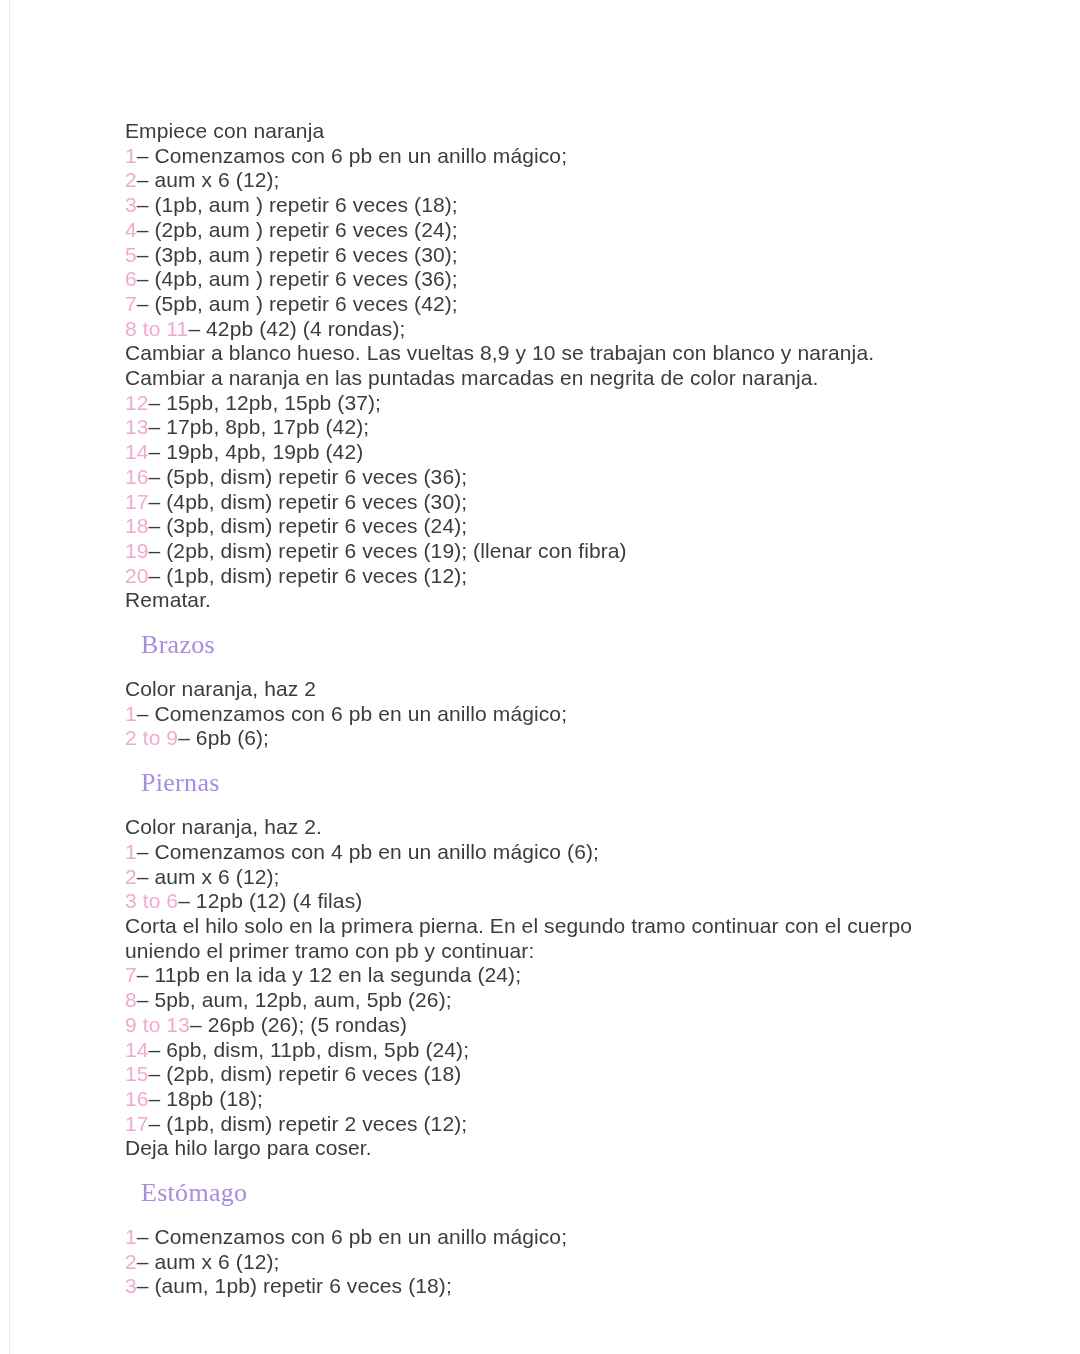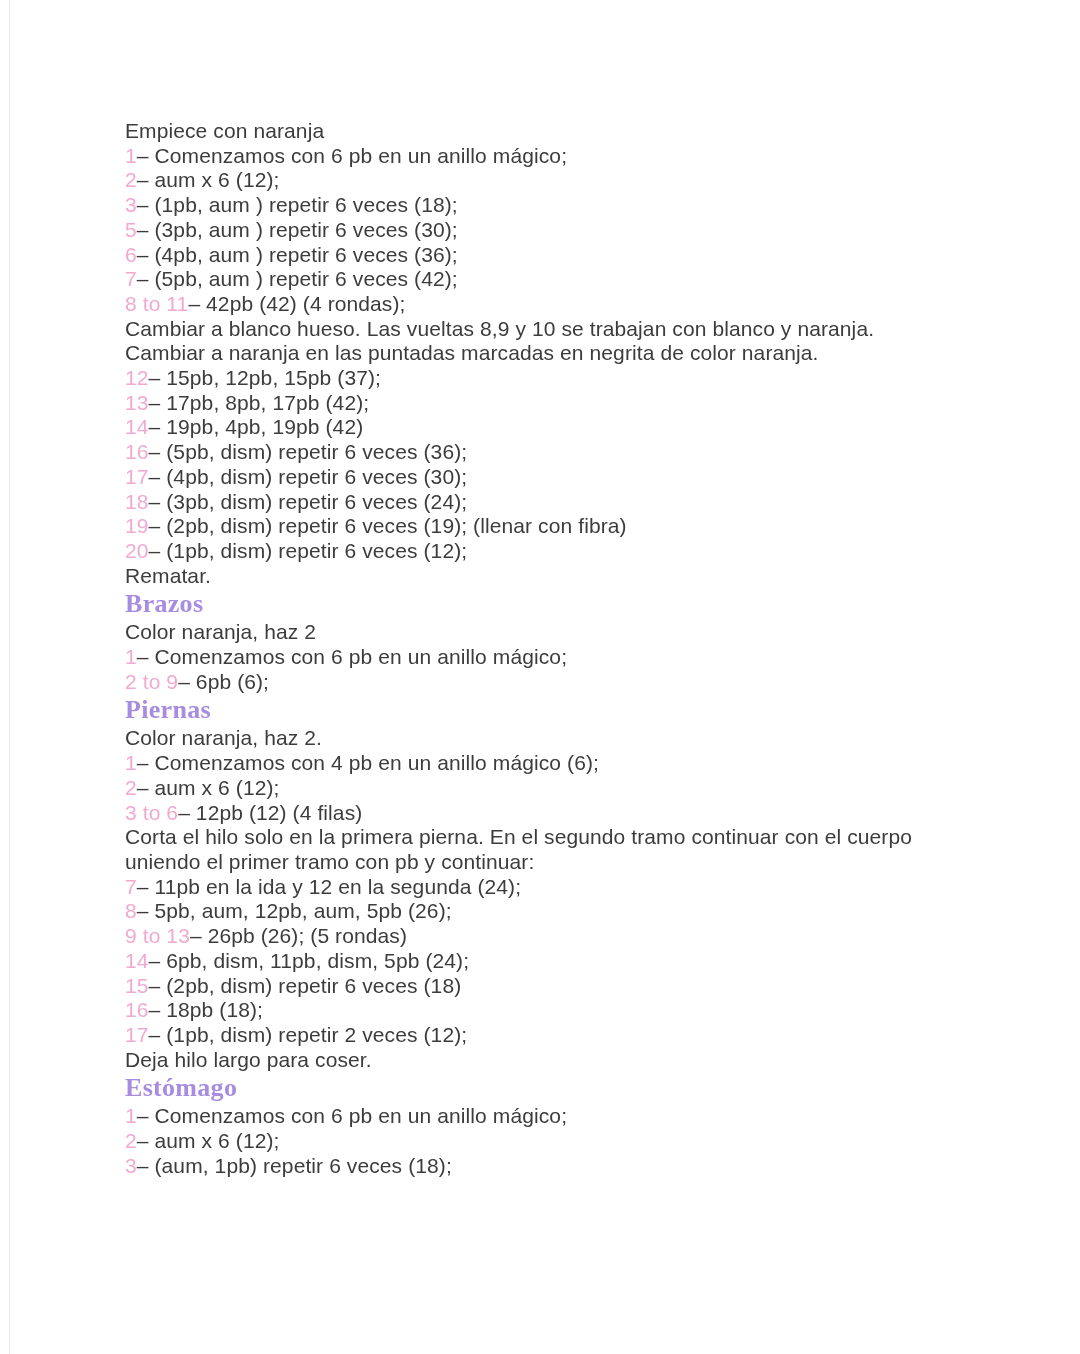--- a/index.html
+++ b/index.html
@@ -33,38 +33,39 @@
     letter-spacing: 0.1px;
   }
   .line {
     white-space: nowrap;
   }
   .line .num {
     color: var(--number-color, #f2a9d1);
   }
   .section-heading {
     font-family: "Liberation Serif", serif;
-    font-weight: bold;
+    font-weight: normal;
     font-size: 26px;
     line-height: 32px;
-    margin: 0;
+    margin: 16px;
     color: var(--heading-color, #a78ce0);
     letter-spacing: 0.3px;
   }
 </style>
 </head>
 <body>
 
 <div class="viewport" style="--number-color: #f2a9d1; --heading-color: #a78ce0; background: rgb(255, 255, 255);">
   <div class="edge-line"></div>
   <div class="content" id="content" style="color: rgb(60, 60, 60);">
       <div class="line"><span class="txt">Empiece con naranja</span></div>
       <div class="line"><span class="num">1</span><span class="txt">– Comenzamos con 6 pb en un anillo mágico;</span></div>
       <div class="line"><span class="num">2</span><span class="txt">– aum x 6 (12);</span></div>
       <div class="line"><span class="num">3</span><span class="txt">– (1pb, aum ) repetir 6 veces (18);</span></div>
+      <div class="line"><span class="num">4</span><span class="txt">– (2pb, aum ) repetir 6 veces (24);</span></div>
       <div class="line"><span class="num">5</span><span class="txt">– (3pb, aum ) repetir 6 veces (30);</span></div>
       <div class="line"><span class="num">6</span><span class="txt">– (4pb, aum ) repetir 6 veces (36);</span></div>
       <div class="line"><span class="num">7</span><span class="txt">– (5pb, aum ) repetir 6 veces (42);</span></div>
       <div class="line"><span class="num">8 to 11</span><span class="txt">– 42pb (42) (4 rondas);</span></div>
       <div class="line"><span class="txt">Cambiar a blanco hueso. Las vueltas 8,9 y 10 se trabajan con blanco y naranja.</span></div>
       <div class="line"><span class="txt">Cambiar a naranja en las puntadas marcadas en negrita de color naranja.</span></div>
       <div class="line"><span class="num">12</span><span class="txt">– 15pb, 12pb, 15pb (37);</span></div>
       <div class="line"><span class="num">13</span><span class="txt">– 17pb, 8pb, 17pb (42);</span></div>
       <div class="line"><span class="num">14</span><span class="txt">– 19pb, 4pb, 19pb (42)</span></div>
       <div class="line"><span class="num">16</span><span class="txt">– (5pb, dism) repetir 6 veces (36);</span></div>

